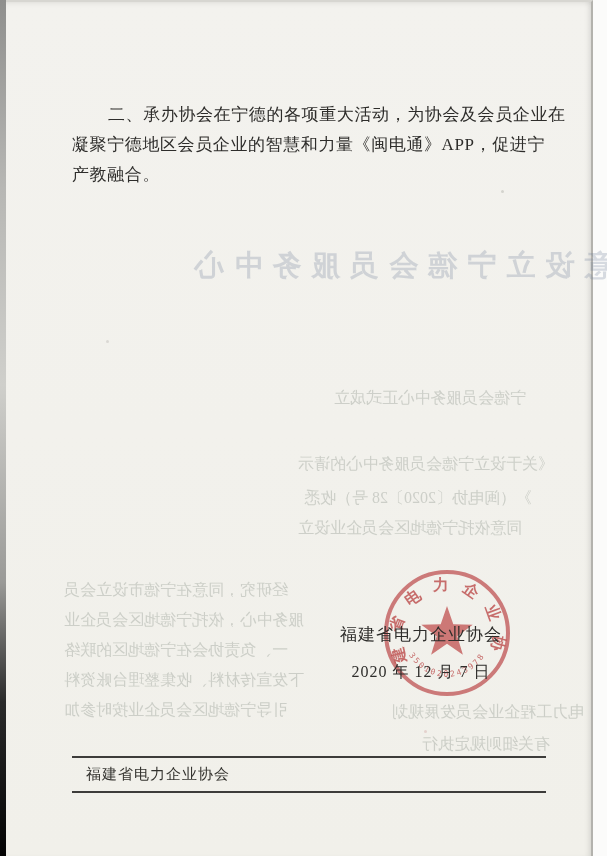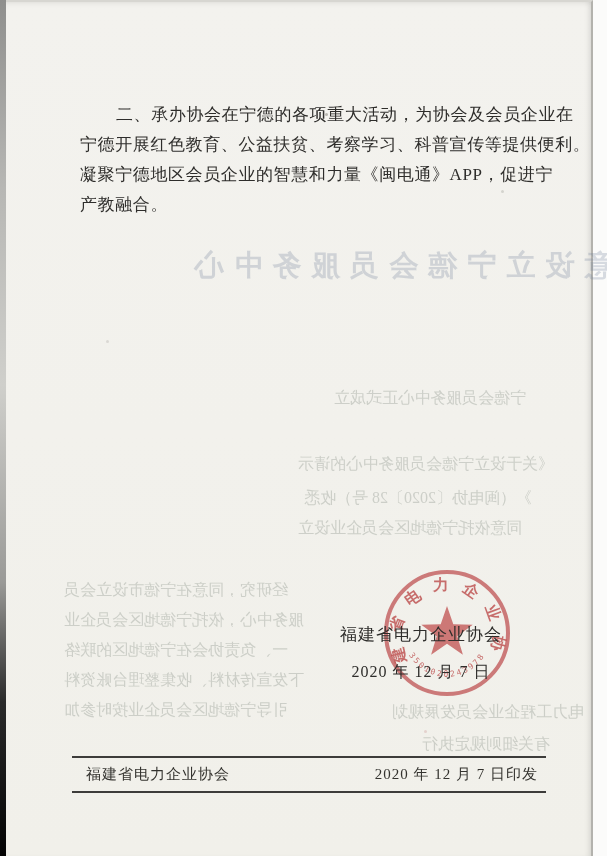--- a/index.html
+++ b/index.html
@@ -38,21 +38,21 @@
     color:rgba(118,128,120,.30); filter:blur(.6px);
     font-family:"Liberation Serif","DejaVu Serif",serif;
   }
   .bleed-title { color:rgba(108,124,152,.26); font-weight:bold; letter-spacing:10px; }
 
   
   .body-text {
     position:absolute; left:66px; top:98px; width:478px; z-index:2;
     color:#2e2d2b; font-size:17px; letter-spacing:.6px;
   }
-  .para { margin-bottom:6px;margin-left:8px; }
+  .para { margin-bottom:6px; }
   .line { height:30px; line-height:30px; white-space:nowrap; }
   .line.indent { padding-left:36px; }
 
   
   .signature {
     position:absolute; left:300px; top:620px; width:230px; z-index:3;
     text-align:center; color:#2e2d2b;
   }
   .signature .org { font-size:17px; line-height:26px; letter-spacing:1px; }
   .signature .date { font-size:16px; line-height:26px; margin-top:11px; letter-spacing:1px; }
@@ -98,21 +98,20 @@
         <div class="bleed-line" style="left: 58px; top: 638px; font-size: 16px;">一、负责协会在宁德地区的联络</div>
         <div class="bleed-line" style="left: 58px; top: 668px; font-size: 16px;">下发宣传材料、收集整理台账资料</div>
         <div class="bleed-line" style="left: 58px; top: 698px; font-size: 16px;">引导宁德地区会员企业按时参加</div>
         <div class="bleed-line" style="left: 386px; top: 700px; font-size: 16px;">电力工程企业会员发展规划</div>
         <div class="bleed-line" style="left: 416px; top: 732px; font-size: 16px;">有关细则规定执行</div>
       </div>
 
     <div class="body-text">
         <div class="para">
           <div class="line indent">二、承办协会在宁德的各项重大活动，为协会及会员企业在</div>
-          <div class="line">宁德开展红色教育、公益扶贫、考察学习、科普宣传等提供便利。</div>
           <div class="line">凝聚宁德地区会员企业的智慧和力量《闽电通》APP，促进宁</div>
           <div class="line">产教融合。</div>
         </div>
       </div>
 
     <div class="signature">
       <div class="org">福建省电力企业协会</div>
       <div class="date">2020 年 12 月 7 日</div>
     </div>
 
@@ -127,21 +126,20 @@
         <textPath href="#arcTop" startOffset="50%" text-anchor="middle">福建省电力企业协会</textPath>
       </text>
       <text font-size="8" letter-spacing="2.2" fill="rgba(197,76,78,0.85)" font-family="DejaVu Sans Mono, monospace">
         <textPath href="#arcBottom" startOffset="50%" text-anchor="middle">3501020243978</textPath>
       </text>
     </svg>
 
     <div class="footer-rule top"></div>
     <div class="footer-row">
       <span class="issuer">福建省电力企业协会</span>
-      <span class="print-date">2020 年 12 月 7 日印发</span>
     </div>
     <div class="footer-rule bottom"></div>
 
     <div class="speck" style="left:319px; top:111px;"></div>
     <div class="speck" style="left:495px; top:188px; opacity:.5;"></div>
     <div class="speck" style="left:100px; top:338px; opacity:.4;"></div>
     <div class="speck" style="left:418px; top:728px; opacity:.5; background:rgba(190,120,120,.5);"></div>
   </div>
 </div>
 

